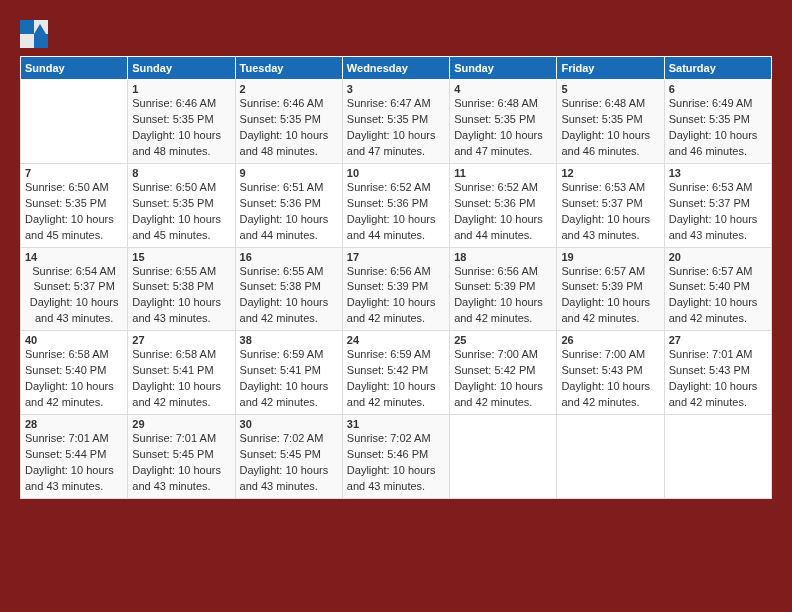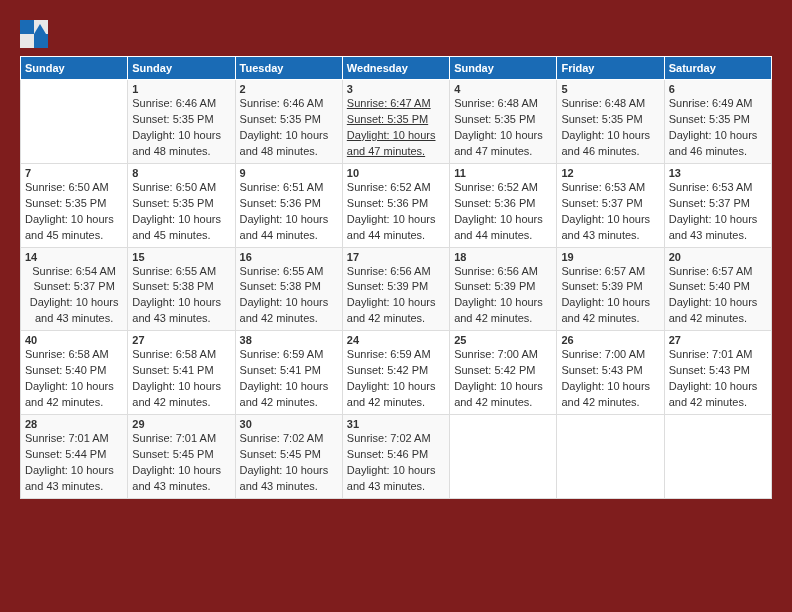--- a/index.html
+++ b/index.html
@@ -146,21 +146,21 @@
           </td>
           <td>
             <span class="day-number">2</span>
             <div class="day-info" style="white-space: pre-line;">Sunrise: 6:46 AM
 Sunset: 5:35 PM
 Daylight: 10 hours
 and 48 minutes.</div>
           </td>
           <td>
             <span class="day-number">3</span>
-            <div class="day-info" style="white-space: pre-line; text-decoration: underline;">Sunrise: 6:47 AM
+            <div class="day-info" style="white-space: pre-line;">Sunrise: 6:47 AM
 Sunset: 5:35 PM
 Daylight: 10 hours
 and 47 minutes.</div>
           </td>
           <td>
             <span class="day-number">4</span>
             <div class="day-info" style="white-space: pre-line;">Sunrise: 6:48 AM
 Sunset: 5:35 PM
 Daylight: 10 hours
 and 47 minutes.</div>

